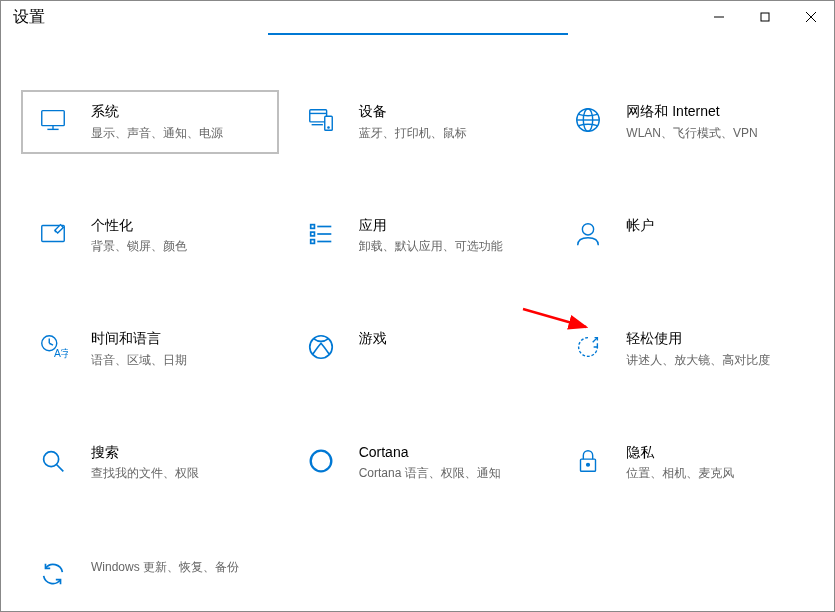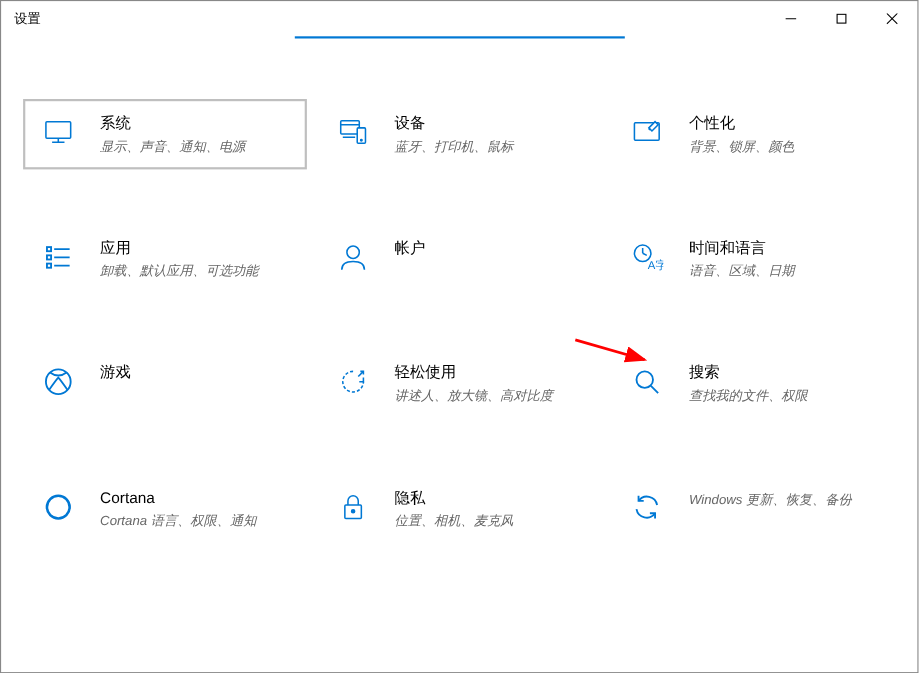--- a/index.html
+++ b/index.html
@@ -16,21 +16,21 @@
       position: relative;
       overflow: hidden;
     }
     .titlebar {
       height: 32px;
       display: flex;
       align-items: center;
       padding: 0 0 0 12px;
     }
     .titlebar-title {
-      font-size: 12px;
+      font-size: 16px;
       color: #000;
       flex: 1;
     }
     .titlebar-controls {
       display: flex;
       height: 100%;
     }
     .titlebar-btn {
       width: 46px;
       height: 32px;
@@ -93,21 +93,20 @@
     .tile-title {
       font-size: 14px;
       color: #000;
       line-height: 1.4;
     }
     .tile-subtitle {
       font-size: 12px;
       color: #666;
       line-height: 1.5;
       margin-top: 2px;
-      font-style: italic;
     }
     .arrow-annotation {
       position: absolute;
       left: 520px;
       top: 304px;
       pointer-events: none;
     }
   </style>
 </head>
 <body>
@@ -165,20 +164,35 @@
           <line x1="6" y1="21" x2="18" y2="21"></line>
         </svg>
       </div>
       <div class="tile-text">
         <div class="tile-title">设备</div>
         <div class="tile-subtitle">蓝牙、打印机、鼠标</div>
       </div>
     </div>
 
 
+    <div class="tile">
+      <div class="tile-icon">
+        <svg viewBox="0 0 32 32" fill="none" stroke="currentColor" stroke-width="1.5">
+          <circle cx="16" cy="16" r="12"></circle>
+          <ellipse cx="16" cy="16" rx="5" ry="12"></ellipse>
+          <line x1="4" y1="16" x2="28" y2="16"></line>
+          <path d="M6 10 Q16 13 26 10"></path>
+          <path d="M6 22 Q16 19 26 22"></path>
+        </svg>
+      </div>
+      <div class="tile-text">
+        <div class="tile-title">网络和 Internet</div>
+        <div class="tile-subtitle">WLAN、飞行模式、VPN</div>
+      </div>
+    </div>
 
     <div class="tile">
       <div class="tile-icon">
         <svg viewBox="0 0 32 32" fill="none" stroke="currentColor" stroke-width="1.5">
           <rect x="4" y="7" width="24" height="17" rx="1"></rect>
           <path d="M18 12 L24 6 L27 9 L21 15 Z" fill="#fff"></path>
           <line x1="19" y1="13" x2="18" y2="14"></line>
         </svg>
       </div>
       <div class="tile-text">

